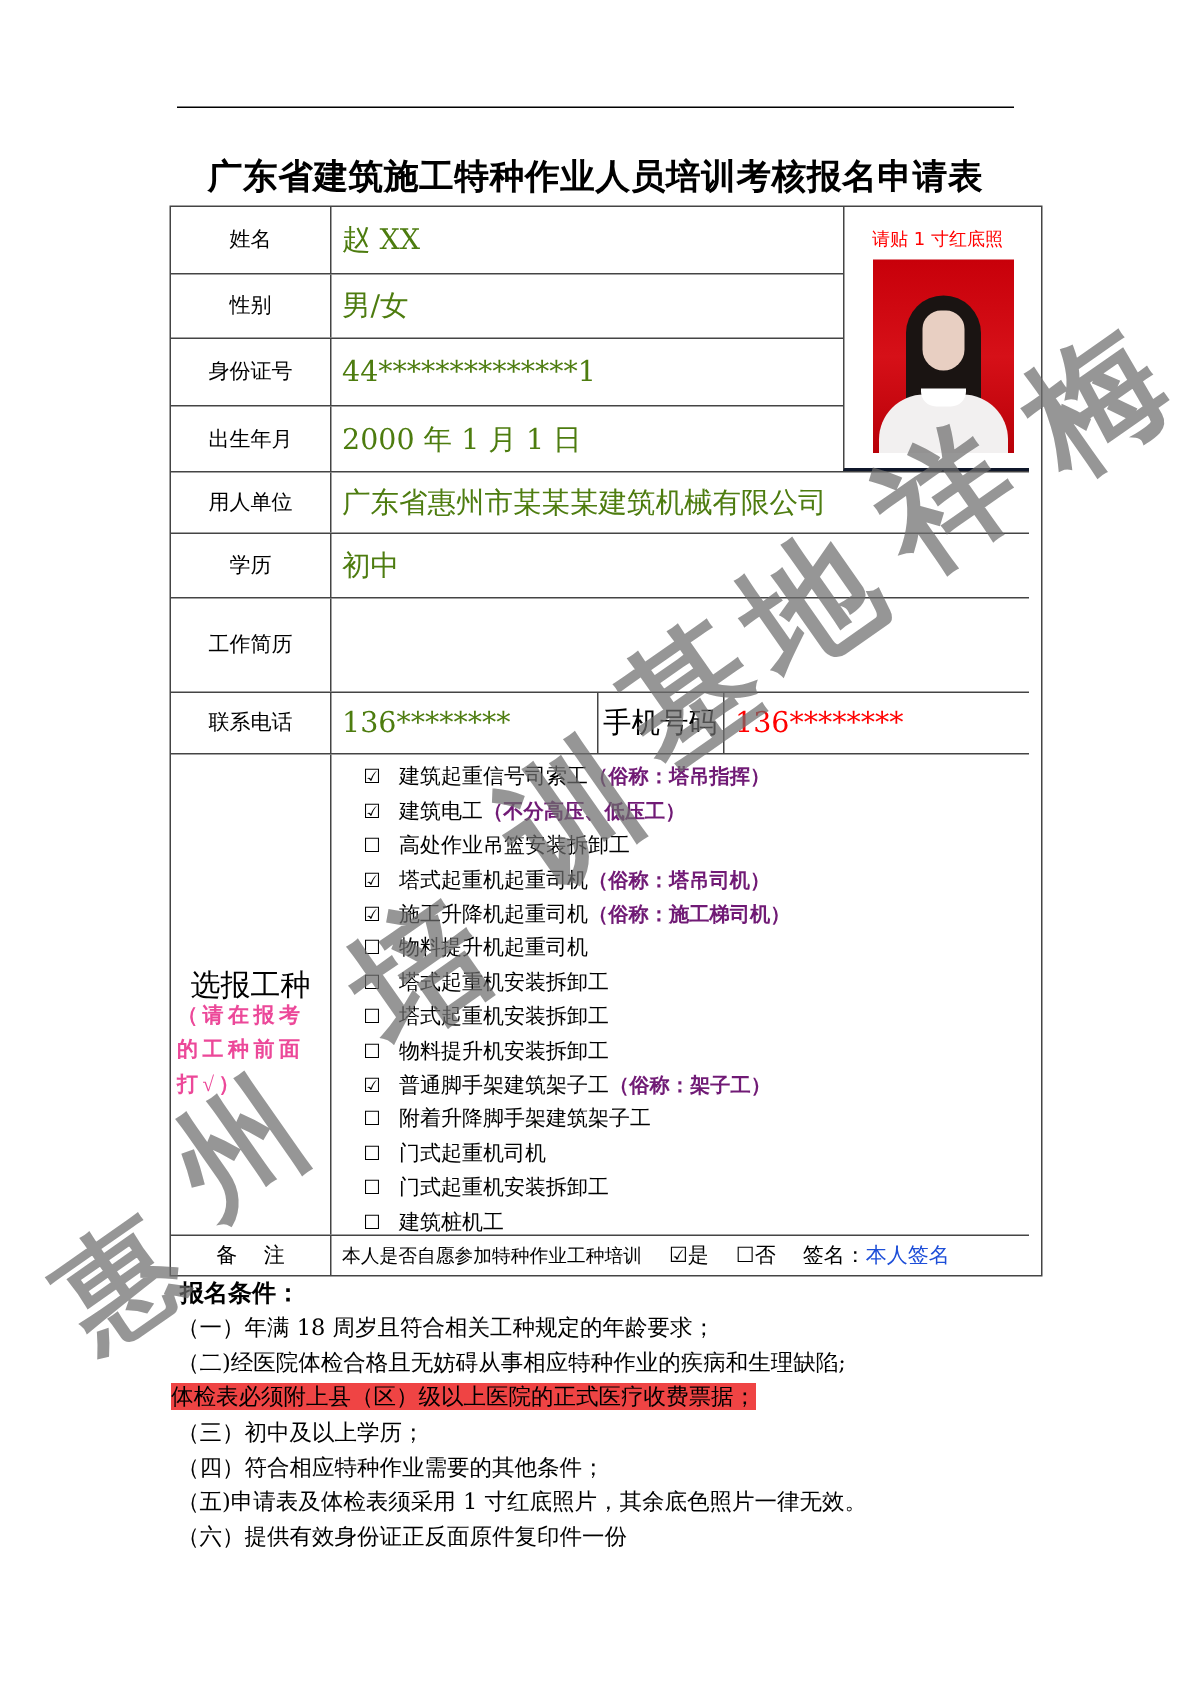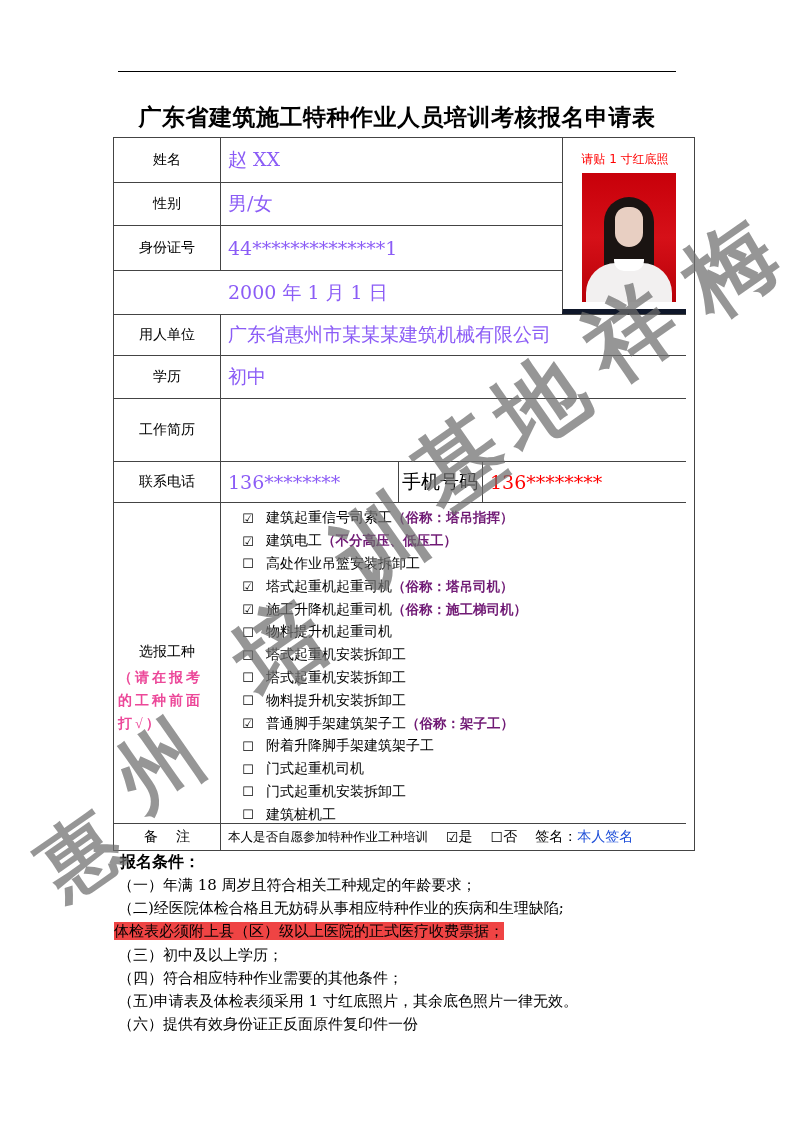--- a/index.html
+++ b/index.html
@@ -2,37 +2,37 @@
 <html><head>
 <meta charset="utf-8">
 <style>
   html, body { margin:0; padding:0; background:#ffffff; }
   body { width:794px; height:1123px; position:relative; overflow:hidden; font-family:"DejaVu Serif","Liberation Serif",serif; color:#000; }
   .top-rule { position:absolute; left:118px; top:71px; width:558px; height:0; border-top:1px solid #000; }
   .title { position:absolute; left:0; width:794px; top:102px; text-align:center; font-family:"DejaVu Sans","Liberation Sans",sans-serif; font-weight:bold; font-size:23px; letter-spacing:0.5px; }
   .tbl { position:absolute; left:113px; top:137px; width:582px; border:1.5px solid #444; box-sizing:border-box; }
   .row { position:absolute; left:0; box-sizing:border-box; border-bottom:1px solid #444; }
   .label { position:absolute; left:0; top:0; bottom:0; width:106px; border-right:1.5px solid #444; display:flex; align-items:center; justify-content:center; font-family:"DejaVu Sans","Liberation Sans",sans-serif; font-size:14px; }
-  .value { position:absolute; left:114px; top:0; bottom:0; display:flex; align-items:center; color:#8b5cf6; font-size:19px; white-space:nowrap; }
-  .photo-cell { position:absolute; left:448px; top:0; width:124px; height:176px; border-left:1.5px solid #444; box-sizing:border-box; border-bottom:5px solid #0f172a; }
+  .value { position:absolute; left:114px; top:0; bottom:0; display:flex; align-items:center; color:#4d7c0f; font-size:19px; white-space:nowrap; }
+  .photo-cell { position:absolute; left:448px; top:0; width:124px; height:176px; border-left:1.5px solid #444; box-sizing:border-box; border-bottom:2px solid #0f172a; }
   .photo-label { position:absolute; top:13px; left:0; width:124px; text-align:center; color:#ff0000; font-size:12px; font-family:"DejaVu Sans","Liberation Sans",sans-serif; }
   .photo { position:absolute; left:19px; top:35px; width:94px; height:129px; background:linear-gradient(180deg,#c8000a 0%,#d61018 50%,#b80008 100%); overflow:hidden; }
   .hair { position:absolute; left:22px; top:24px; width:50px; height:80px; background:#1a1412; border-radius:25px 25px 8px 8px; }
   .face { position:absolute; left:33px; top:34px; width:28px; height:40px; background:#e8cfc2; border-radius:14px 14px 16px 16px; }
   .shirt { position:absolute; left:4px; top:90px; width:86px; height:50px; background:#f2f0f0; border-radius:30px 30px 0 0; }
   .collar { position:absolute; left:32px; top:86px; width:30px; height:12px; background:#ffffff; border-radius:0 0 10px 10px; }
   .phone-split1 { position:absolute; left:284px; top:0; bottom:0; width:0; border-left:1.5px solid #444; }
   .phone-label2 { position:absolute; left:284px; top:0; bottom:0; width:84px; border-right:1.5px solid #444; display:flex; align-items:center; justify-content:center; font-family:"DejaVu Sans","Liberation Sans",sans-serif; font-size:19px; }
   .value2 { position:absolute; left:376px; top:0; bottom:0; display:flex; align-items:center; color:#ff0000; font-size:19px; }
   .jobs { position:absolute; left:126px; top:4px; }
   .job { height:22.8px; display:flex; align-items:center; font-size:14px; white-space:nowrap; }
   .cb { display:inline-block; width:16px; font-size:13px; margin-right:10px; text-align:center; }
   .note { color:#701a75; font-family:"DejaVu Sans","Liberation Sans",sans-serif; font-weight:bold; font-size:13.5px; }
   .sel-label { position:absolute; left:0; top:0; bottom:0; width:106px; border-right:1.5px solid #444; }
-  .sel-title { position:absolute; top:140px; left:0; width:106px; text-align:center; font-family:"DejaVu Sans","Liberation Sans",sans-serif; font-size:14px; }
+  .sel-title { position:absolute; top:140px; left:0; width:106px; text-align:center; font-family:"DejaVu Sans","Liberation Sans",sans-serif; font-size:20px; }
   .sel-hint { position:absolute; top:163px; left:4px; width:100px; color:#ec4899; font-family:Liberation Serif, serif; font-weight:bold; font-size:14px; line-height:23px; letter-spacing:3px; }
   .remark-text { position:absolute; left:114px; top:0; bottom:0; right:6px; display:flex; align-items:center; font-family:"DejaVu Sans","Liberation Sans",sans-serif; font-size:12.5px; white-space:nowrap; }
   .remark-text .sp { display:inline-block; width:18px; }
   .remark-text .big { font-size:14px; }
   .sig { color:#1d4ed8; font-size:14px; }
   .cond { position:absolute; left:120px; top:852px; font-family:"DejaVu Sans","Liberation Sans",sans-serif; font-size:16px; font-weight:bold; }
   .cond-list { position:absolute; left:118px; top:874px; font-size:15px; line-height:23.2px; white-space:nowrap; }
   .hl { background:#ef4444; margin-left:-4px; }
   .wm { position:absolute; color:rgba(110,110,110,0.72); font-family:"DejaVu Serif","Liberation Serif",serif; font-weight:bold; pointer-events:none; transform-origin:left top; }
 </style>
@@ -53,20 +53,21 @@
     <div class="label">性别</div>
     <div class="value">男/女</div>
   </div>
 
   <div class="row" style="top:88px;height:45px;width:448px;">
     <div class="label">身份证号</div>
     <div class="value">44**************1</div>
   </div>
 
   <div class="row" style="top:133px;height:43px;width:448px;border-bottom:none;">
+    <div class="label">出生年月</div>
     <div class="value">2000 年 1 月 1 日</div>
   </div>
 
   <div class="photo-cell">
     <div class="photo-label">请贴 1 寸红底照</div>
     <div class="photo">
       <div class="hair"></div>
       <div class="face"></div>
       <div class="shirt"></div>
       <div class="collar"></div>

